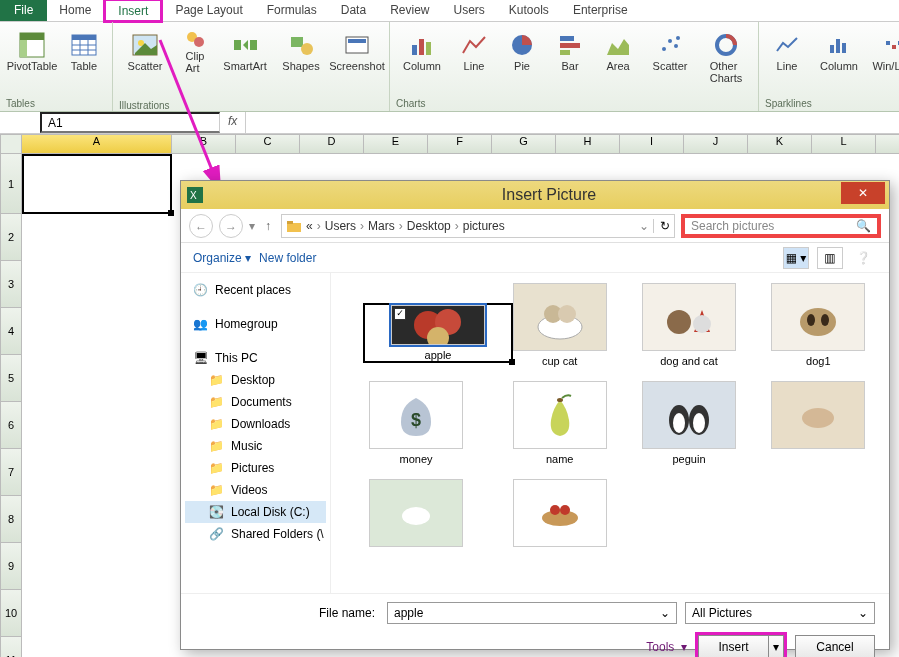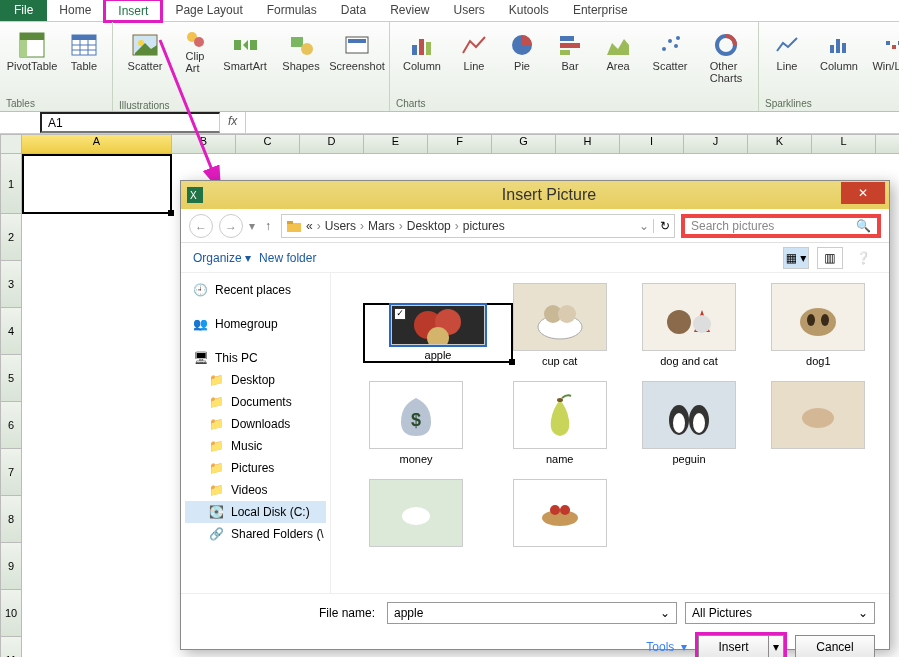--- a/index.html
+++ b/index.html
@@ -544,21 +544,21 @@
       <div class="combo" style="width:290px;">
           <span>apple</span>
           <span>⌄</span>
         </div>
       <div class="combo" style="width:190px;">
           <span>All Pictures</span>
           <span>⌄</span>
         </div>
     </div>
     <div class="frow">
-      <span class="linkish" style="color:#3b82f6;"><span>Tools</span>&nbsp;&nbsp;▾</span>
+      <span class="linkish" style="color:#701a75;"><span>Tools</span>&nbsp;&nbsp;▾</span>
       <div class="splitbtn highlight-box">
         <div class="btn" style="border-right:none;width:70px;justify-content:center;">
             <span>Insert</span>
           </div>
         <div class="btn dd">▾</div>
       </div>
       <div class="btn" style="width:80px;justify-content:center;">
           <span>Cancel</span>
         </div>
     </div>

